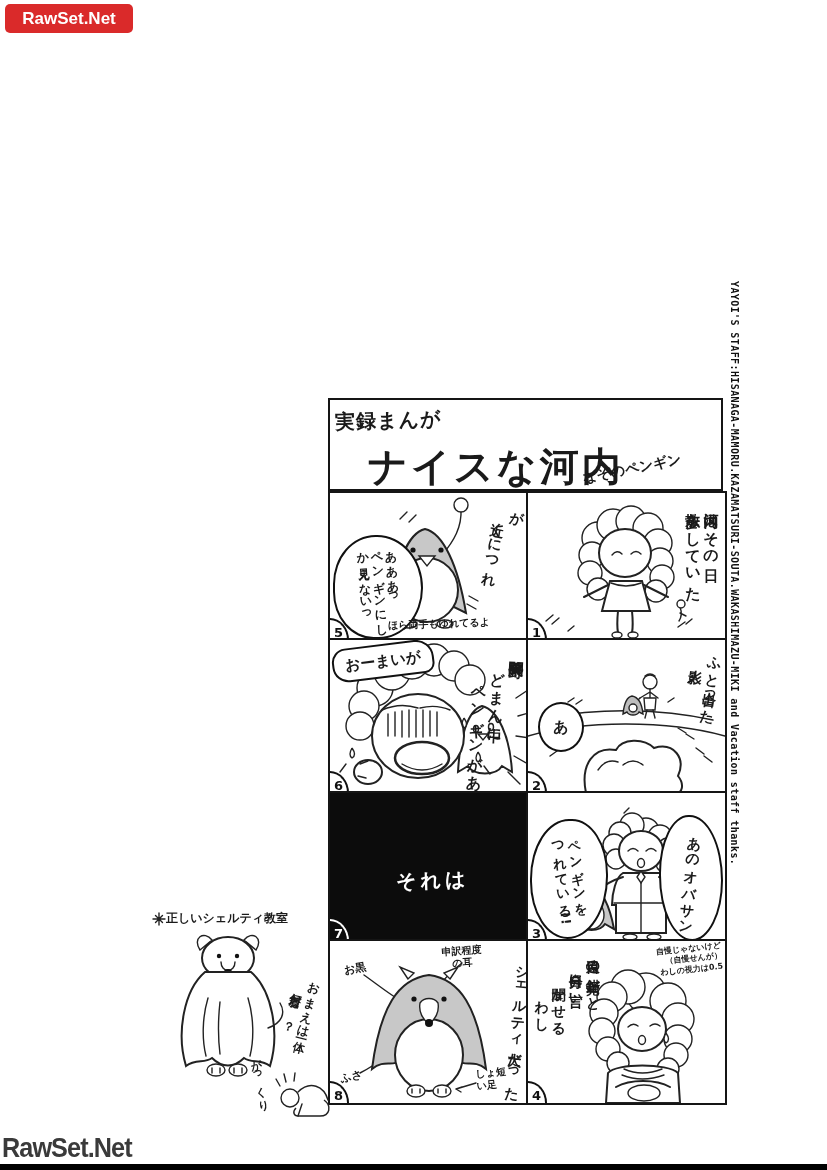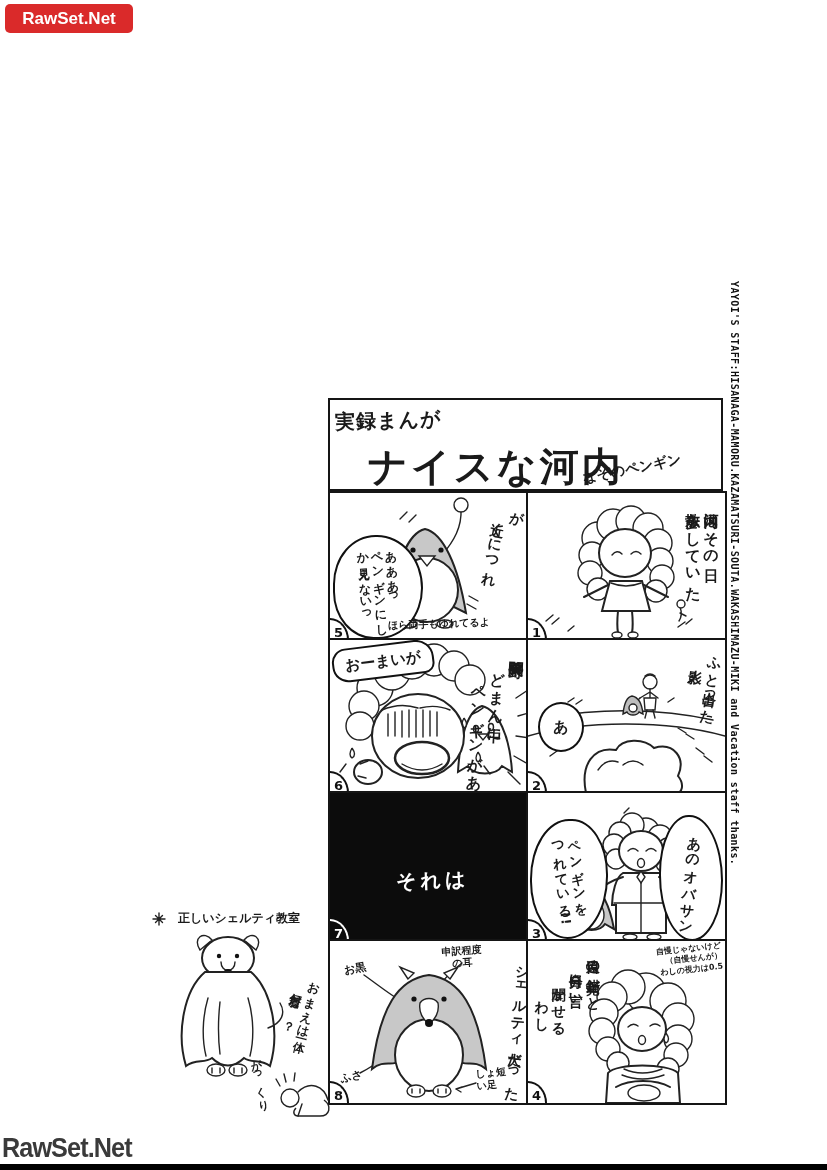--- a/index.html
+++ b/index.html
@@ -292,21 +292,21 @@
     </div>
     <div class="hand" style="position:absolute;right:3px;top:3px;font-size:8px;text-align:right;transform:rotate(-6deg);line-height:1.3;">
       <div>自慢じゃないけど</div>
       <div>（自慢せんが）</div>
       <div>わしの視力は0.5</div>
     </div>
     <div class="pnum">4</div>
   </div>
 
   <div>
-    <div style="position:absolute;left:152px;top:910px;display:flex;align-items:center;gap:12px;">
+    <div style="position:absolute;left:152px;top:910px;display:flex;align-items:center;gap:0;">
       <svg width="14" height="14" viewBox="0 0 14 14" style="position:static;">
         <path class="ln1" d="M7,1 V13 M1,7 H13 M3.5,3.5 L10.5,10.5 M10.5,3.5 L3.5,10.5"></path>
       </svg>
       <span class="hand" style="font-size:12px;">正しいシェルティ教室</span>
     </div>
     <svg width="120" height="152" viewBox="0 0 120 152" style="left:168px;top:928px;">
       <path class="wf1" d="M32,22 C24,10 36,2 44,12 Z M88,22 C96,10 84,2 76,12 Z"></path>
       <ellipse class="wf" cx="60" cy="30" rx="26" ry="21"></ellipse>
       <circle class="bk" cx="51" cy="28" r="2.2"></circle>
         <circle class="bk" cx="69" cy="28" r="2.2"></circle>

